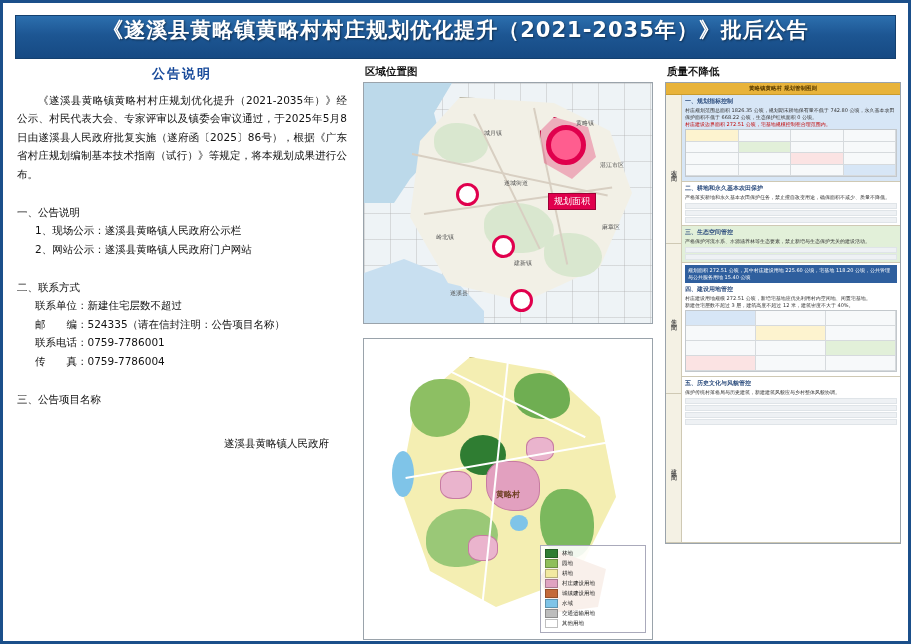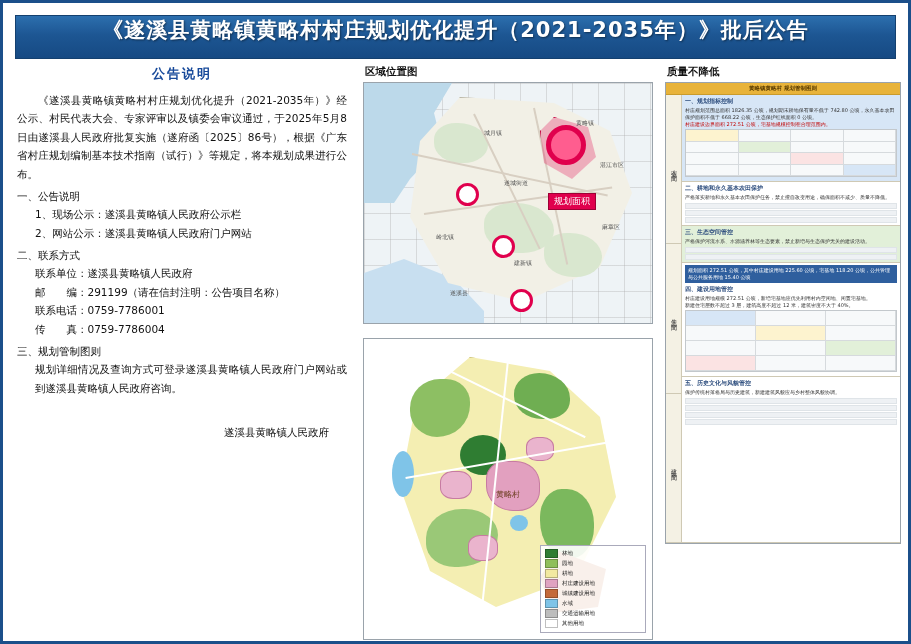--- a/index.html
+++ b/index.html
@@ -33,21 +33,21 @@
     position:absolute;left:14px;top:62px;width:330px;height:560px;
   }
   .section-head{
     text-align:center;color:#17499a;font-size:13px;font-weight:bold;
     letter-spacing:2px;margin-bottom:8px;
   }
   .body-text{
     font-size:10.5px;line-height:1.75;color:#111;text-align:justify;
   }
   .indent{text-indent:21px;display:block;}
-  .lvl1{display:block;margin-top:4px;}
+  .lvl1{display:block;margin-top:20px;}
   .lvl2{display:block;padding-left:18px;}
   .lvl3{display:block;padding-left:34px;}
   .sign{
     margin-top:26px;text-align:right;font-size:10.5px;line-height:1.8;color:#111;
     padding-right:18px;
   }
   
   .mid-col{position:absolute;left:360px;top:62px;width:290px;}
   .map-label{
     font-size:10.5px;color:#111;margin:0 0 3px 2px;font-weight:bold;
@@ -108,21 +108,21 @@
   .lu-blob{position:absolute;}
   .lu-legend{
     position:absolute;right:6px;bottom:6px;width:96px;
     background:rgba(255,255,255,.9);border:1px solid #aab;padding:3px 4px;
   }
   .lu-legend-row{display:flex;align-items:center;margin-bottom:1px;}
   .lu-sw{width:11px;height:7px;margin-right:4px;border:1px solid rgba(0,0,0,.25);}
   .lu-legend-row span{font-size:5.5px;color:#222;line-height:1;}
   .lu-title-in{
     position:absolute;left:50%;transform:translateX(-50%);top:150px;
-    font-size:8px;color:#6a3d1e;font-weight:normal;
+    font-size:8px;color:#6a3d1e;font-weight:bold;
   }
   .lu-road{position:absolute;background:#ffffff;}
   
   .right-col{position:absolute;left:662px;top:62px;width:236px;}
   .ctrl-sheet{
     position:relative;border:1px solid #9aa3ab;background:#ffffff;height:460px;overflow:hidden;
   }
   .ctrl-header{
     background:#e8b33a;color:#5a3c00;font-size:5.5px;text-align:center;
     padding:2px 0;border-bottom:1px solid #c99b2c;font-weight:bold;
@@ -182,29 +182,28 @@
       <span class="lvl2">
         <span>1、</span><span>现场公示：遂溪县黄略镇人民政府公示栏</span>
       </span>
       <span class="lvl2">
         <span>2、</span><span>网站公示：遂溪县黄略镇人民政府门户网站</span>
       </span>
 
       <span class="lvl1">
         <span>二、</span><span>联系方式</span>
       </span>
-      <span class="lvl2">联系单位：遂溪县黄略镇人民政府</span>
-      <span class="lvl2">邮　　编：291199（请在信封注明：公告项目名称）</span>
+      <span class="lvl2">联系单位：新建住宅层数不超过</span>
+      <span class="lvl2">邮　　编：524335（请在信封注明：公告项目名称）</span>
       <span class="lvl2">联系电话：0759-7786001</span>
       <span class="lvl2">传　　真：0759-7786004</span>
 
       <span class="lvl1">
-        <span>三、</span><span>规划管制图则</span>
+        <span>三、</span><span>公告项目名称</span>
       </span>
-      <span class="lvl2">规划详细情况及查询方式可登录遂溪县黄略镇人民政府门户网站或到遂溪县黄略镇人民政府咨询。</span>
     </div>
 
     <div class="sign">
       <div>遂溪县黄略镇人民政府</div>
     </div>
   </div>
 
   <div class="mid-col">
 
     <div class="map-label">区域位置图</div>

